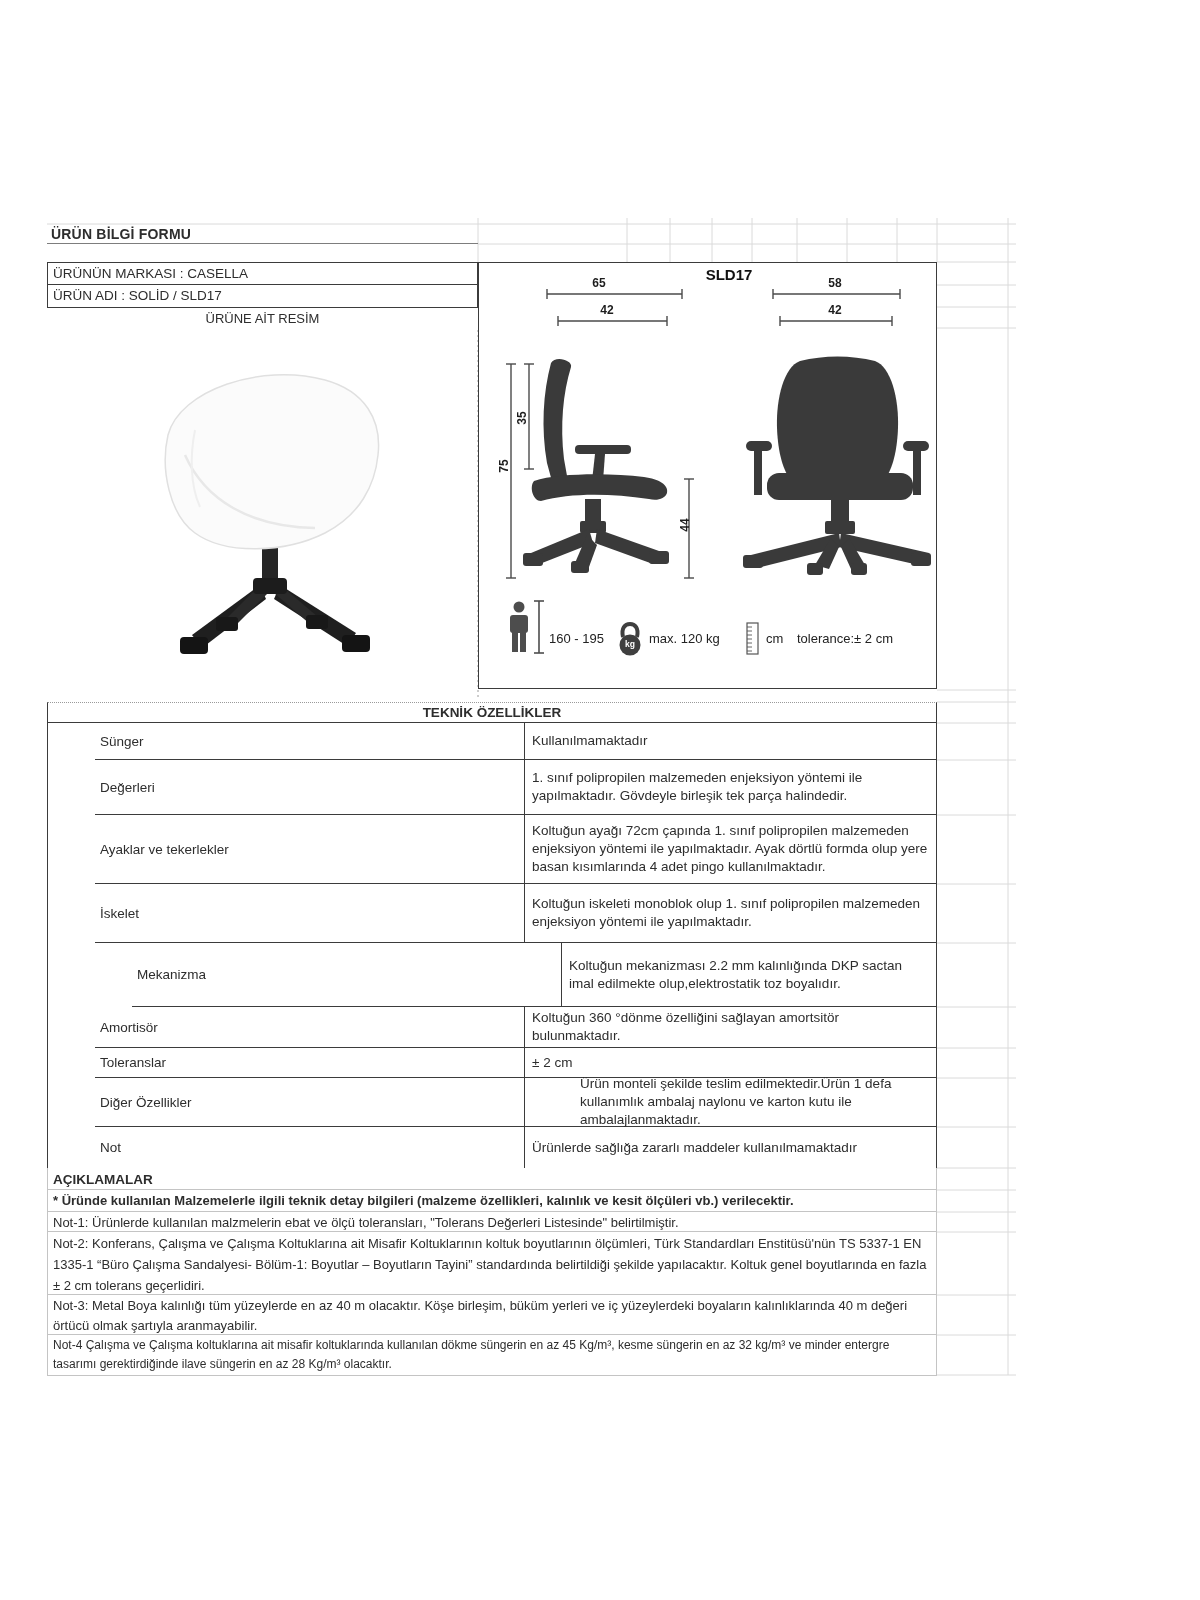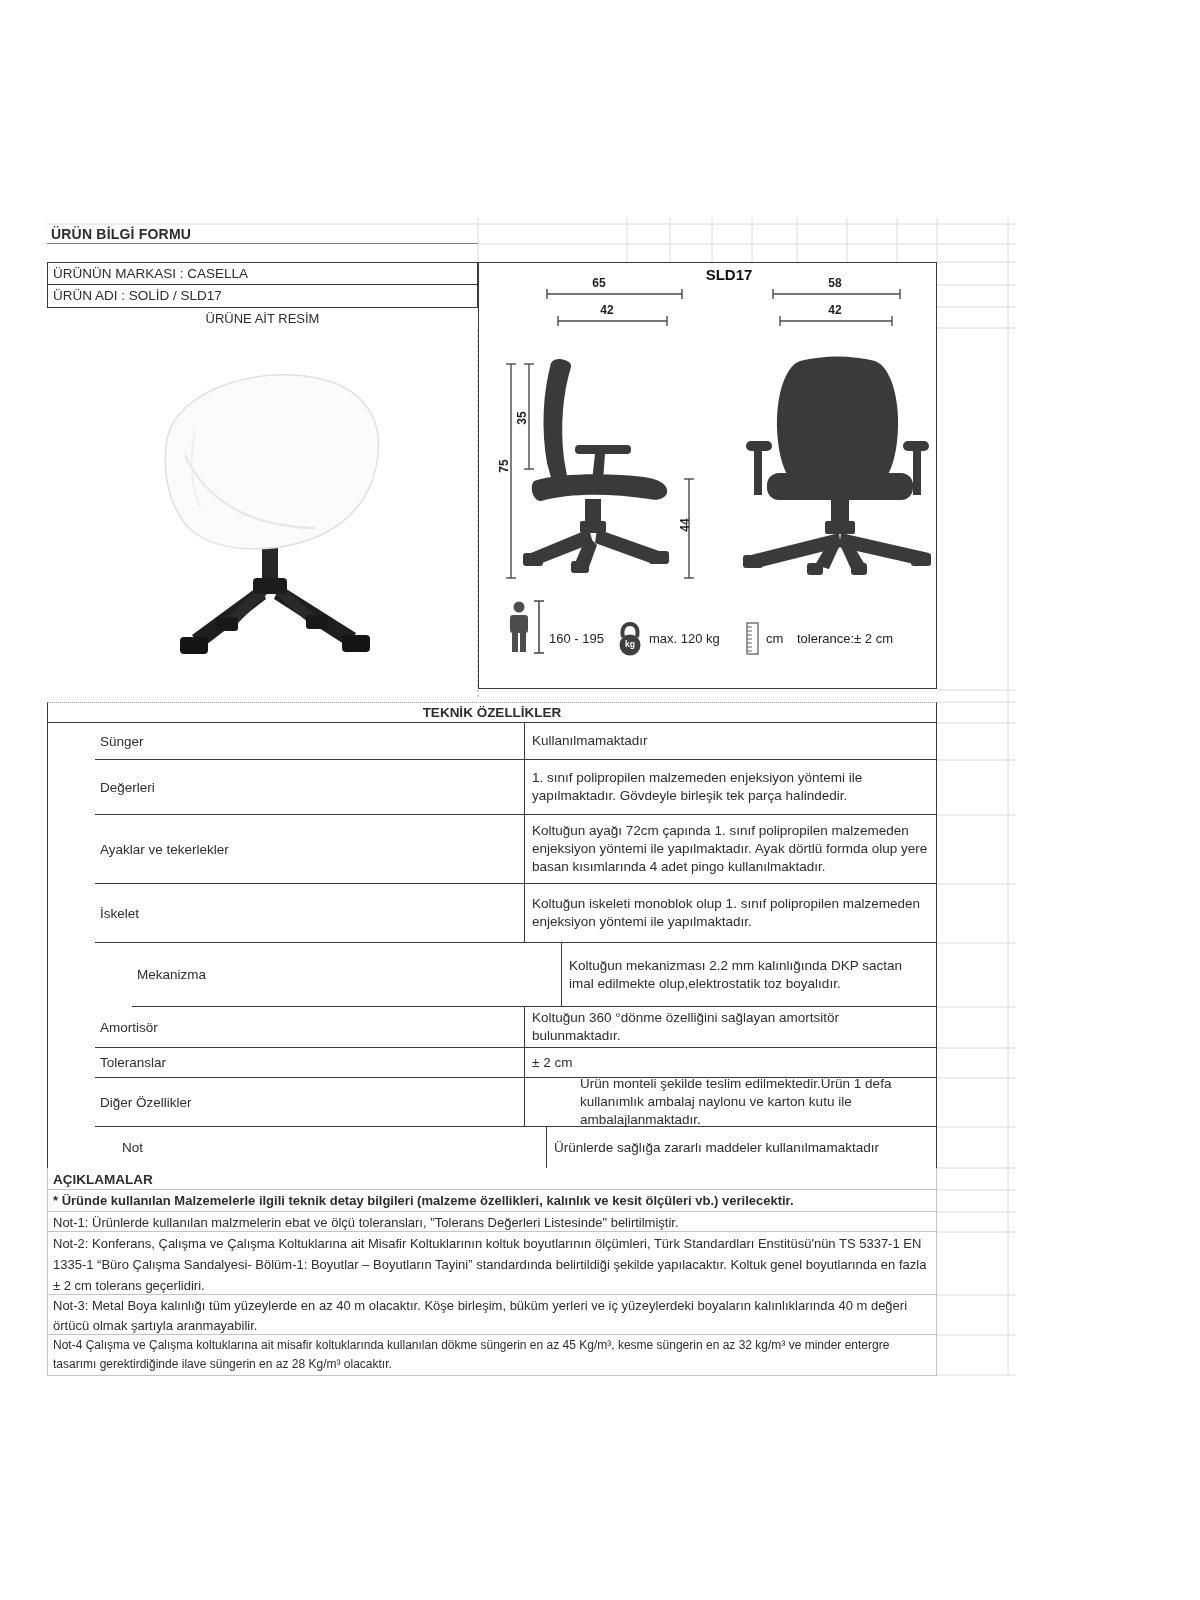--- a/index.html
+++ b/index.html
@@ -288,21 +288,21 @@
       <div class="val">Koltuğun 360 °dönme özelliğini sağlayan amortsitör bulunmaktadır.</div>
     </div>
     <div class="srow" style="height:30px;">
       <div class="lab">Toleranslar</div>
       <div class="val">± 2 cm</div>
     </div>
     <div class="srow" style="height:49px;gap:48px;">
       <div class="lab">Diğer Özellikler</div>
       <div class="val">Ürün monteli şekilde teslim edilmektedir.Ürün 1 defa kullanımlık ambalaj naylonu ve karton kutu ile ambalajlanmaktadır.</div>
     </div>
-    <div class="srow" style="height:41px;margin-left:22px;">
+    <div class="srow" style="height:41px;">
       <div class="lab">Not</div>
       <div class="val">Ürünlerde sağlığa zararlı maddeler kullanılmamaktadır</div>
     </div>
   </div>
 
   <div class="notes">
     <div class="nrow ntitle">AÇIKLAMALAR</div>
     <div class="nrow n0">* Üründe kullanılan Malzemelerle ilgili teknik detay bilgileri (malzeme özellikleri, kalınlık ve kesit ölçüleri vb.)  verilecektir.</div>
     <div class="nrow n1">Not-1: Ürünlerde kullanılan malzmelerin ebat ve ölçü toleransları, "Tolerans Değerleri Listesinde" belirtilmiştir.</div>
     <div class="nrow n2">Not-2: Konferans, Çalışma ve Çalışma Koltuklarına ait  Misafir Koltuklarının koltuk boyutlarının ölçümleri, Türk Standardları Enstitüsü'nün TS 5337-1 EN 1335-1 “Büro Çalışma Sandalyesi- Bölüm-1: Boyutlar – Boyutların Tayini” standardında belirtildiği şekilde yapılacaktır. Koltuk genel boyutlarında en fazla ± 2 cm tolerans geçerlidiri.</div>

